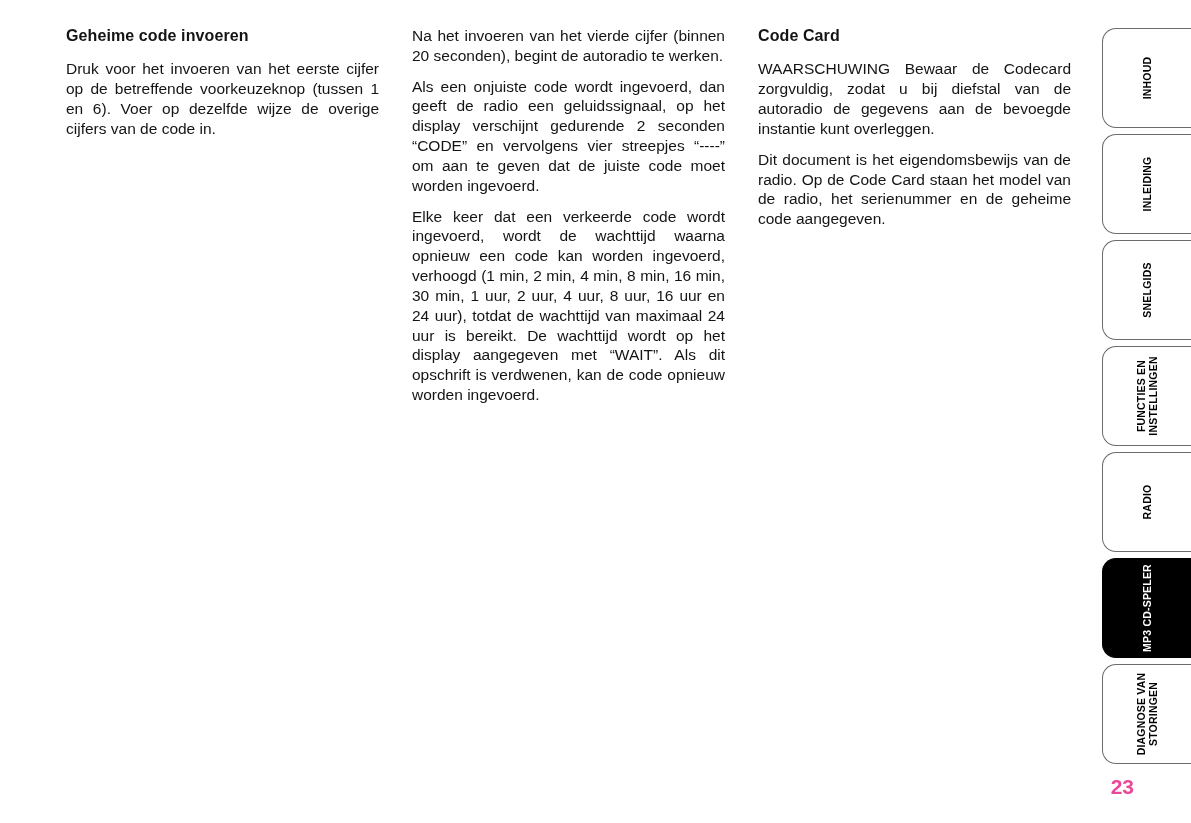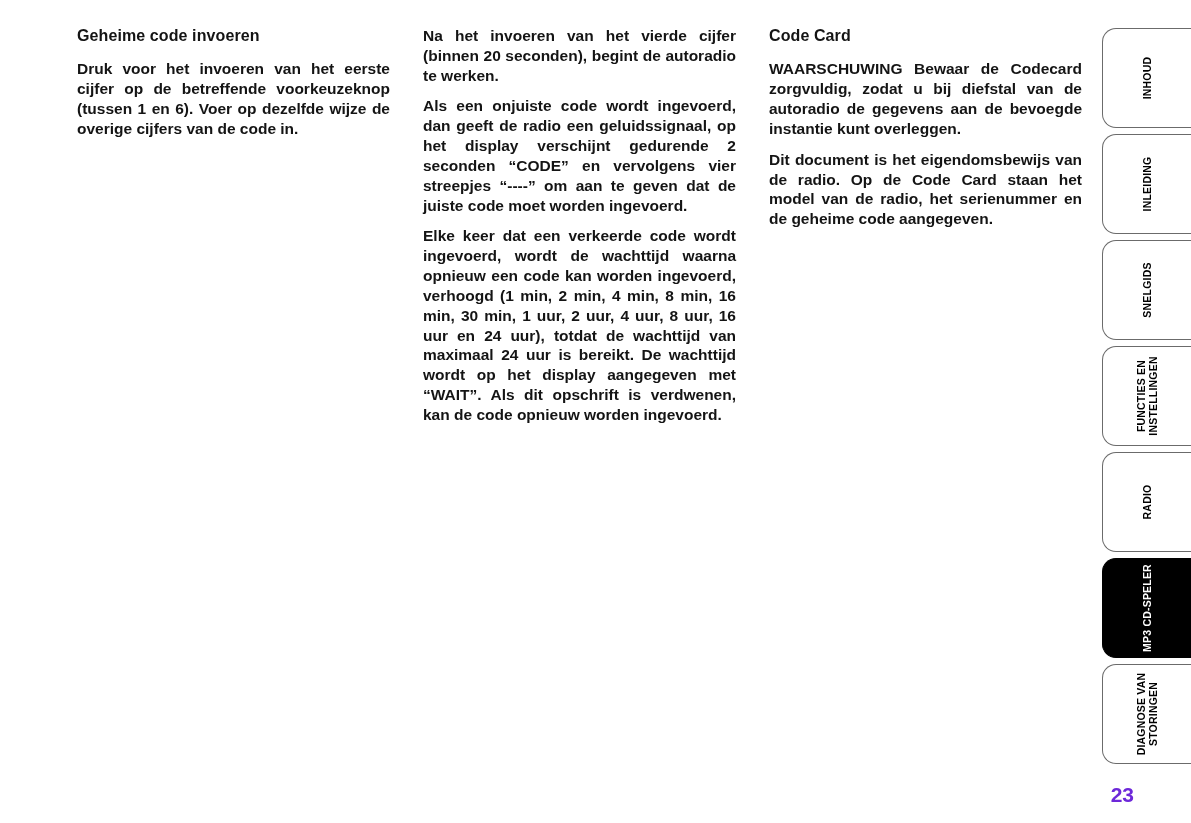--- a/index.html
+++ b/index.html
@@ -8,38 +8,38 @@
     width: 1191px; height: 823px;
     font-family: "Liberation Sans", sans-serif;
     color: #141414;
     position: relative;
     overflow: hidden;
   }
   .page { position: absolute; inset: 0; background: #ffffff; }
 
   .content {
     position: absolute;
-    left: 77px; top: 26px;
+    left: 66px; top: 26px;
     display: flex;
     gap: 33px;
   }
   .col {
     width: 313px;
     font-size: 15.5px;
     line-height: 1.28;
     text-align: justify;
   }
   .col h2 {
     font-size: 16px;
     font-weight: bold;
     text-align: left;
     margin-bottom: 13px;
     letter-spacing: 0.1px;
   }
-  .col p { margin-bottom: 11px; font-weight: bold; }
+  .col p { margin-bottom: 11px; }
 
   .tabs {
     position: absolute;
     top: 28px; right: 0;
     width: 89px;
   }
   .tab {
     position: relative;
     height: 100px;
     margin-bottom: 6px;
@@ -62,24 +62,24 @@
     font-weight: bold;
     line-height: 1.18;
     letter-spacing: 0.2px;
     color: #000000;
     white-space: normal;
   }
   .tab.active .tab-label { color: #ffffff; }
 
   .page-number {
     position: absolute;
-    right: 57px; bottom: 16px;
+    right: 57px; bottom: 24px;
     font-size: 21px;
     font-weight: bold;
-    color: #6d28d9;
+    color: #ec4899;
   }
 </style>
 </head>
 <body>
 
 <div class="page">
 
   <div class="content">
 
     <div class="col">

